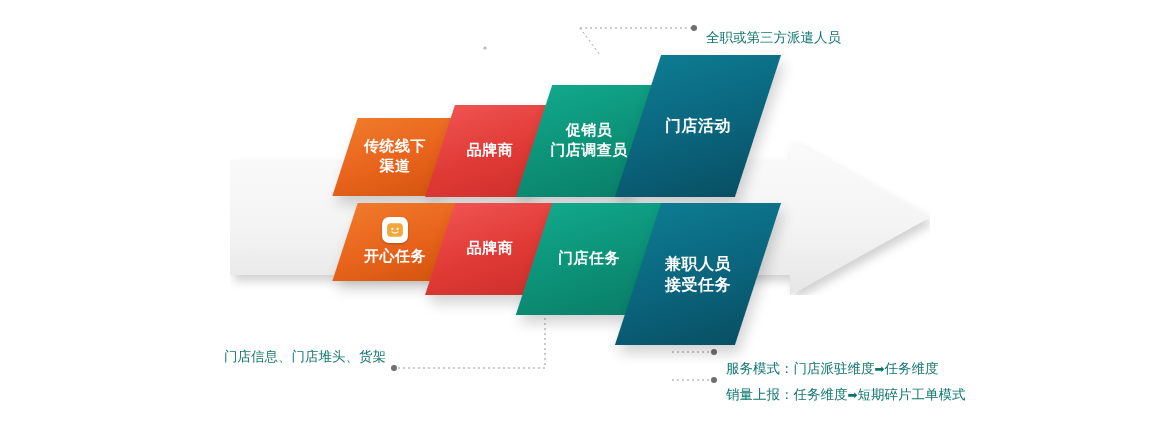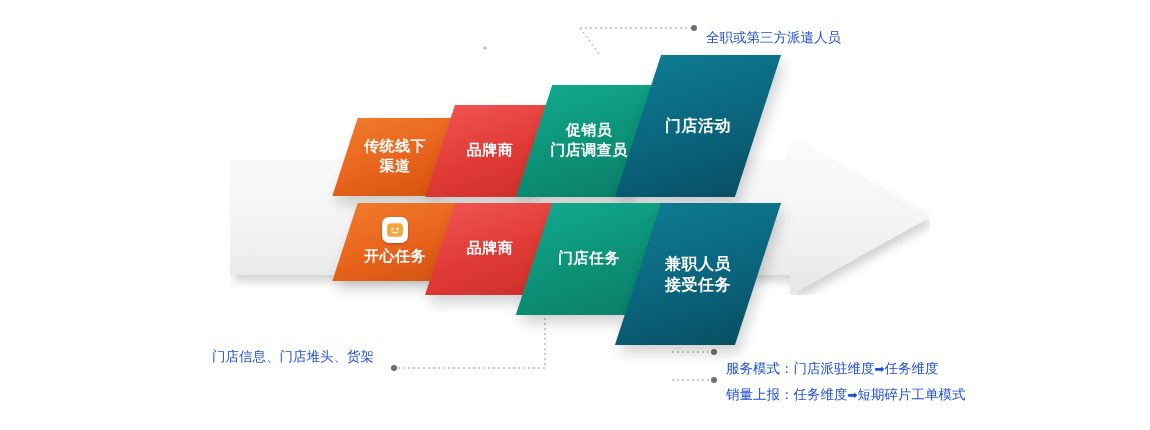--- a/index.html
+++ b/index.html
@@ -80,26 +80,26 @@
     align-items: center;
     justify-content: center;
     margin-bottom: 4px;
     box-shadow: 0 1px 2px rgba(0,0,0,0.25);
   }
 
   
   .note {
     position: absolute;
     font-size: 13.5px;
-    color: #1d4ed8;
+    color: #0f766e;
     white-space: nowrap;
     line-height: 1.9;
   }
   .note-a { left: 706px; top: 25px; }
-  .note-b { left: 212px; top: 344px; }
+  .note-b { left: 224px; top: 344px; }
   .note-c { left: 726px; top: 356px; }
 
   .arrow-glyph { font-size: 12px; }
   svg.leaders {
     position: absolute;
     left: 0; top: 0;
     width: 1150px;
     height: 430px;
     pointer-events: none;
   }

